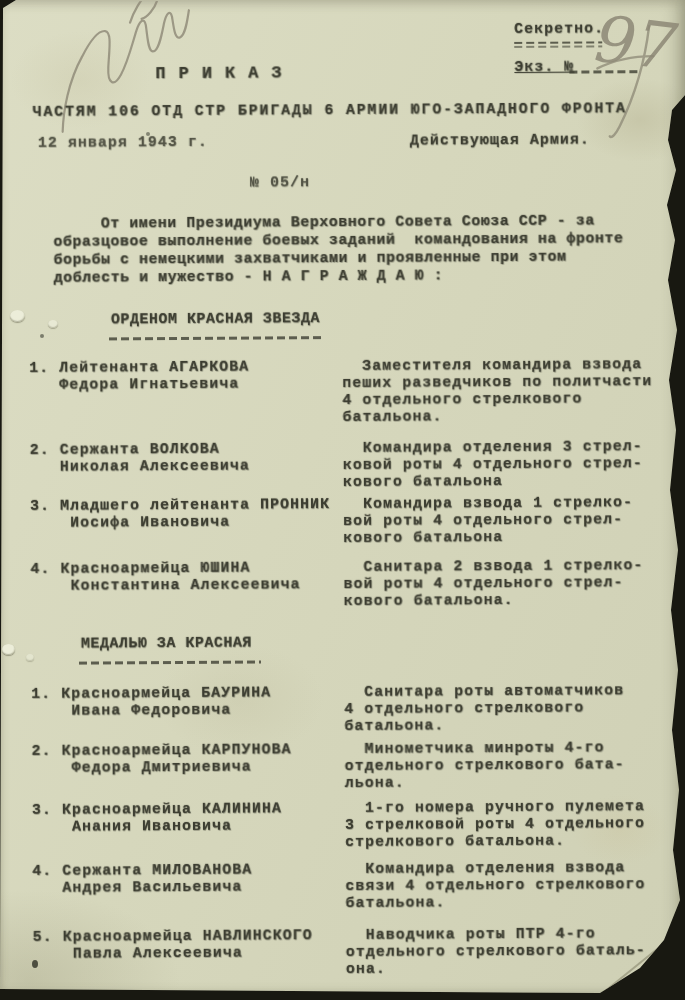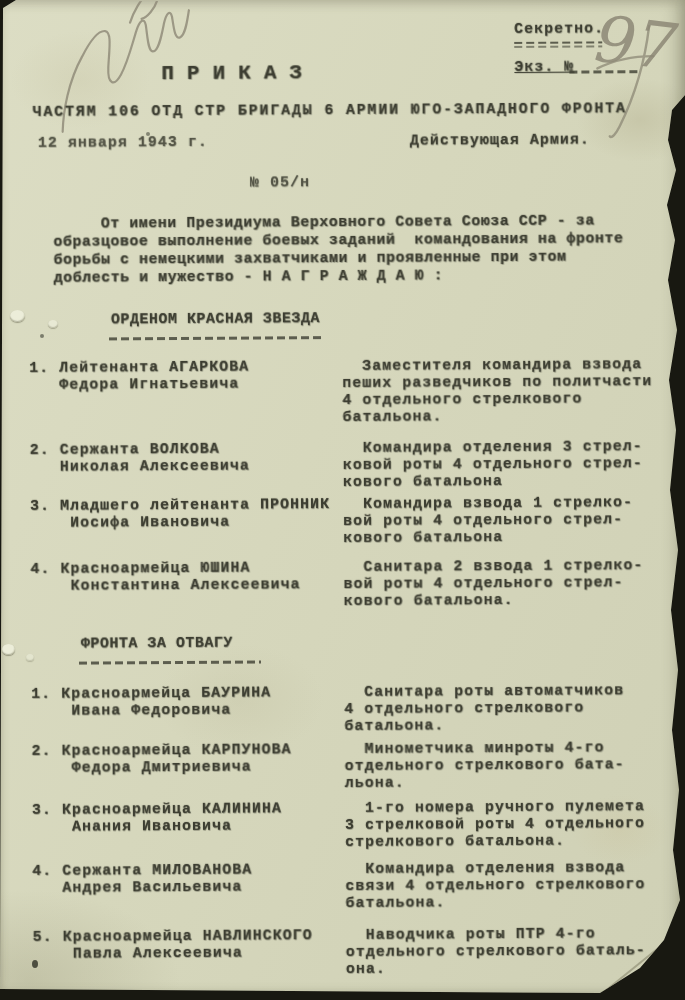--- a/index.html
+++ b/index.html
@@ -70,21 +70,21 @@
         <path d="M598,996 L683,928" stroke="rgba(130,128,102,0.55)" stroke-width="2" fill="none"></path>
       </svg>
 
       <div class="tw" style="left:517px;top:22px;">Секретно.</div>
       <div class="dash thin" style="left:517px;top:43px;width:88px;"></div>
       <div class="dash thin" style="left:517px;top:47px;width:88px;opacity:.7;"></div>
       <div class="tw" style="left:517px;top:60px;text-decoration:underline;">Экз. №</div>
       <div class="dash" style="left:572px;top:72px;width:72px;"></div>
       <div class="pencil" style="left:598px;top:8px;font-size:64px;transform:rotate(7deg);">97</div>
 
-      <div class="tw" style="left:164px;top:64px;font-size:21px;letter-spacing:13px;">ПРИКАЗ</div>
+      <div class="tw" style="left:158px;top:64px;font-size:17px;letter-spacing:13px;">ПРИКАЗ</div>
       <div class="tw" style="left:35px;top:102px;letter-spacing:1.8px;">ЧАСТЯМ 106 ОТД СТР БРИГАДЫ 6 АРМИИ ЮГО-ЗАПАДНОГО ФРОНТА</div>
       <div class="tw faded" style="left:40px;top:133px;">12 января 1943 г.</div>
       <div class="tw" style="left:412px;top:133px;">Действующая Армия.</div>
       <div class="tw faded" style="left:252px;top:174px;">№ 05/н</div>
 
       <div class="tw" style="left:55px;top:214px;letter-spacing:.5px;line-height:18px;">     От имени Президиума Верховного Совета Союза ССР - за
 образцовое выполнение боевых заданий  командования на фронте
 борьбы с немецкими захватчиками и проявленные при этом
 доблесть и мужество - Н А Г Р А Ж Д А Ю :</div>
 
@@ -109,21 +109,21 @@
       <div class="tw" style="left:343px;top:496px;">  Командира взвода 1 стрелко-
 вой роты 4 отдельного стрел-
 кового батальона</div>
 
       <div class="tw" style="left:30px;top:559px;">4. Красноармейца ЮШИНА
     Константина Алексеевича</div>
       <div class="tw" style="left:343px;top:559px;">  Санитара 2 взвода 1 стрелко-
 вой роты 4 отдельного стрел-
 кового батальона.</div>
 
-      <div class="tw" style="left:80px;top:634px;letter-spacing:.5px;font-size:15px;">ФРОНТА ЗА ОТВАГУ</div>
+      <div class="tw" style="left:80px;top:634px;letter-spacing:.5px;font-size:15px;">МЕДАЛЬЮ ЗА КРАСНАЯ</div>
       <div class="dash" style="left:78px;top:660px;width:182px;"></div>
 
       <div class="tw" style="left:30px;top:684px;">1. Красноармейца БАУРИНА
     Ивана Федоровича</div>
       <div class="tw" style="left:343px;top:684px;">  Санитара роты автоматчиков
 4 отдельного стрелкового
 батальона.</div>
 
       <div class="tw" style="left:30px;top:741px;">2. Красноармейца КАРПУНОВА
     Федора Дмитриевича</div>

